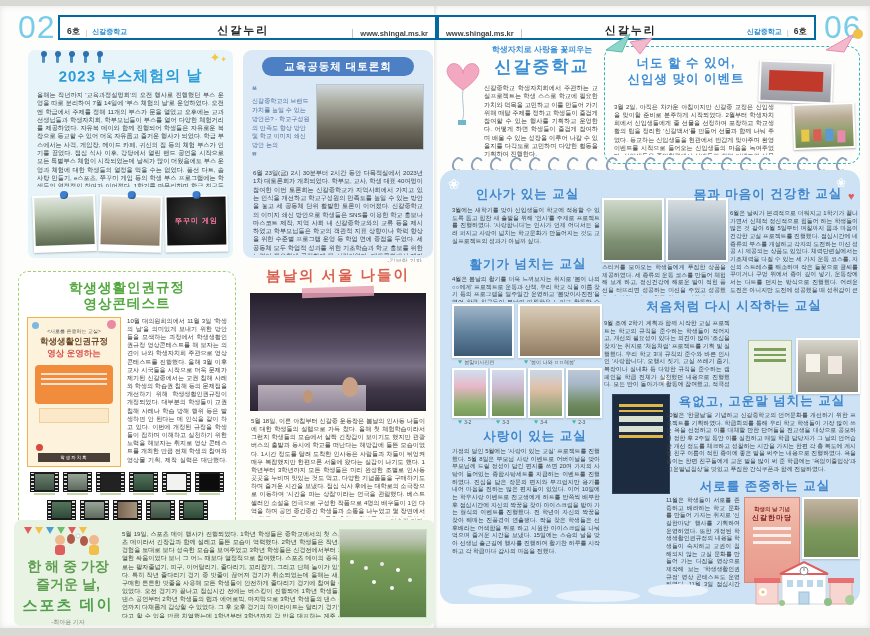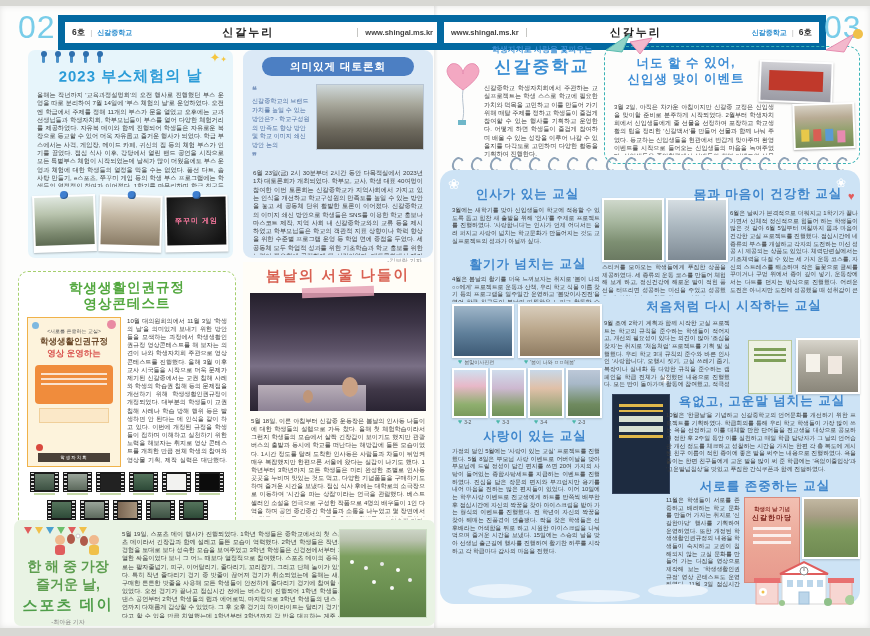--- a/index.html
+++ b/index.html
@@ -2,21 +2,21 @@
 <html><head>
 <meta charset="utf-8">
 <style>
   html,body{margin:0;padding:0;background:#d8d8d4;font-family:"Liberation Sans",sans-serif;}
   #spread{position:relative;width:870px;height:636px;background:#d8d8d4;overflow:hidden;}
   #paper{position:absolute;left:0;top:6px;width:870px;height:622px;background:#fdfdfc;box-shadow:inset 0 0 6px rgba(0,0,0,.10);}
   #fold{position:absolute;left:434px;top:6px;width:4px;height:622px;background:linear-gradient(90deg,rgba(0,0,0,.08),rgba(0,0,0,0));}
   .abs{position:absolute;}
   
   .pageno{font-size:32px;font-weight:200;color:#79cde9;letter-spacing:1px;}
-  .hdrbox{border:7px solid #0369a1;background:#fff;display:flex;align-items:center;height:21px;font-size:8px;color:#333;}
+  .hdrbox{border:2px solid #0369a1;background:#fff;display:flex;align-items:flex-end;height:21px;font-size:8px;color:#333;}
   .hdrcell{padding:0 7px;display:flex;align-items:center;gap:5px;white-space:nowrap;}
   .hdr-issue{font-weight:bold;font-size:8.5px;color:#333;}
   .hdr-div{color:#bbb;}
   .hdr-school{color:#2e8fd0;font-weight:bold;font-size:7px;}
   .hdr-paper{flex:1;text-align:center;font-size:11px;font-weight:bold;color:#222;letter-spacing:2px;}
   .hdr-url{font-weight:bold;font-size:7.5px;color:#444;}
   .bl{border-left:1px solid #c6c6c3;}
   .br{border-right:1px solid #c6c6c3;}
   
   .body-txt{font-size:6.2px;line-height:1.34;text-align:justify;color:#3c3c3c;overflow:hidden;}
@@ -170,21 +170,21 @@
     <div class="hdrcell br">
       <span class="hdr-url">www.shingal.ms.kr</span>
     </div>
     <div class="hdr-paper">신갈누리</div>
     <div class="hdrcell">
       <span class="hdr-school">신갈중학교</span>
       <span class="hdr-div">|</span>
       <span class="hdr-issue">6호</span>
     </div>
   </div>
-  <div class="abs pageno" style="left:824px;top:9px;">03</div>
+  <div class="abs pageno" style="left:824px;top:9px;">06</div>
 
   <div class="abs artA">
     <div class="pinrow">
       <span class="lpin"></span>
         <span class="lpin"></span>
         <span class="lpin"></span>
         <span class="lpin"></span>
         <span class="lpin"></span>
     </div>
     <div class="stars">✦<span style="font-size:8px;">✦</span></div>
@@ -202,21 +202,21 @@
       <div class="polaroid" style="transform:rotate(-1deg);">
           <span class="pin"></span>
           <div class="ph ph-dark">
             <span>쭈꾸미 게임</span>
           </div>
         </div>
     </div>
   </div>
 
   <div class="abs artB">
-    <div class="artB-titlebar">의미있게 대토론회</div>
+    <div class="artB-titlebar">교육공동체 대토론회</div>
     <div class="artB-row">
       <div class="artB-quote">
         <span class="qmark">❝</span>
         <div>신갈중학교의 브랜드 가치를 높일 수 있는 방안은? - 학교구성원의 만족도 향상 방안 및 학교 이미지 쇄신 방안 논의</div>
         <span class="qmark">❞</span>
       </div>
       <div class="artB-photo"></div>
     </div>
     <div class="body-txt" style="margin:6px 10px 0 10px;height:86px;">6월 23일(금) 2시 30분부터 2시간 동안 다목적실에서 2023년 1차 대토론회가 개최되었다. 학부모, 교사, 학생 대표 40여명이 참여한 이번 토론회는 신갈중학교가 지역사회에서 가지고 있는 인식을 개선하고 학교구성원의 만족도를 높일 수 있는 방안을 놓고 세 공동체 단위 활발한 토론이 이어졌다. 신갈중학교의 이미지 쇄신 방안으로 학생들은 SNS를 이용한 학교 홍보나 마스코트 제작, 지역 사회 내 신갈중학교와의 교류 등을 제시하였고 학부모님들은 학교의 객관적 지표 상향이나 학력 향상을 위한 수준별 프로그램 운영 등 학업 면에 중점을 두었다. 세 공동체 모두 학업적 성과를 위한 기초학습과 학교 홍보를 위한 노력이 필요함에 공감하게 된 시간이었다. 대토론회에서 제기된 의견들을 바탕으로 학교가 운영되고 학생, 학부모의 참여가 수반될 때 신갈중학교가 지역사회 내에서 더 나은 이미지로 인식될 수 있을 것이라 기대해 본다.</div>
     <div class="byline" style="margin-right:11px;margin-top:2px;">-김보람 기자</div>

